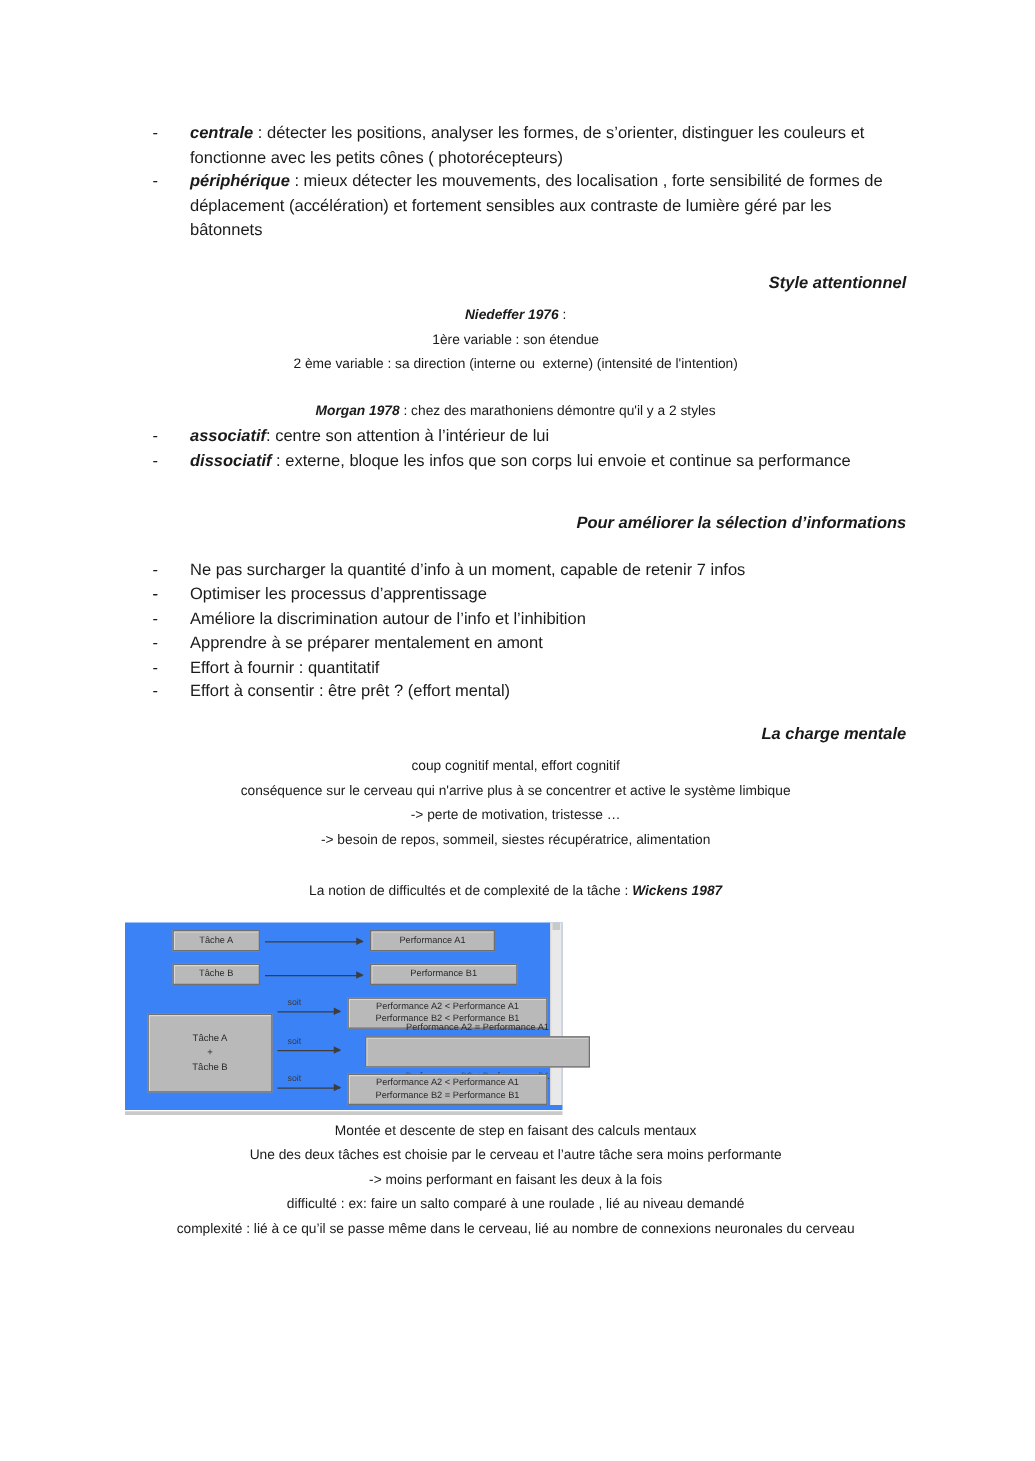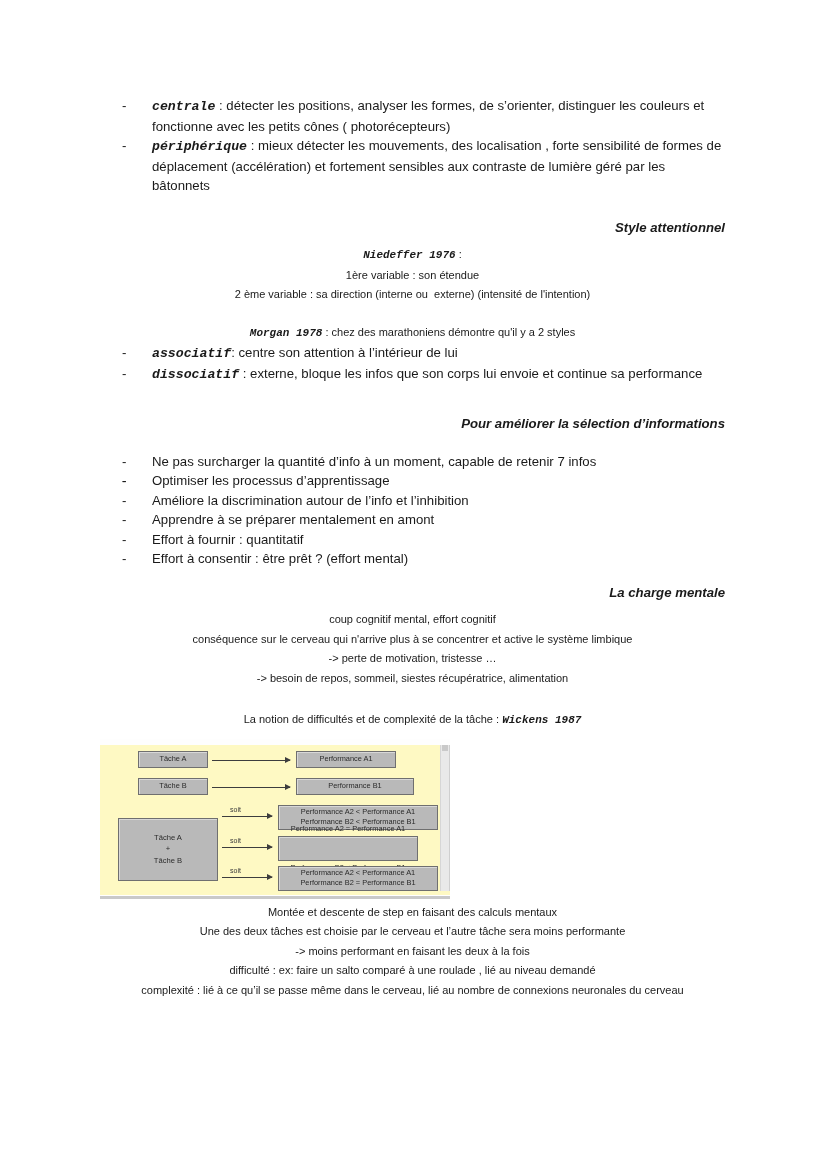--- a/index.html
+++ b/index.html
@@ -37,21 +37,21 @@
     white-space: pre-wrap;
     text-align: center;
   }
   .heading {
     font-size: 13.2px;
     line-height: 19.5px;
     font-weight: bold;
     font-style: italic;
     text-align: right;
   }
-  .b-i { font-weight: bold; font-style: italic; font-family: Liberation Mono, monospace; }
+  .b-i { font-weight: bold; font-style: italic; }
 
   
   .bullets { margin: 0; padding: 0; list-style: none; }
   .bullet {
     position: relative;
     padding-left: 52px;
     font-size: 13.2px;
     line-height: 19.5px;
   }
   .bullet > .dash {
@@ -73,21 +73,21 @@
     position: relative;
     width: 350px;
     margin-left: 0px;
     background: #fefefe;
     padding: 6px 0 0 0;
   }
   .figure {
     position: relative;
     width: 350px;
     height: 150px;
-    background: #fef9c3;
+    background: #3b82f6;
   }
   .fig-scroll {
     position: absolute;
     right: 0px;
     top: 0px;
     width: 8px;
     height: 146px;
     background: #e9e9e9;
     border-left: 1px solid #d6d6d6;
     border-right: 1px solid #cfcfcf;
@@ -265,21 +265,21 @@
 
         <div class="soit" style="left:130px; top:61px;">soit</div>
         <div class="arrow" style="left:122px; top:71px; width:50px;"></div>
         <div class="node" style="left:178px; top:60px; width:160px; height:25px;">
           <span>Performance A2 &lt; Performance A1</span>
           <span>Performance B2 &lt; Performance B1</span>
         </div>
 
         <div class="soit" style="left:130px; top:92px;">soit</div>
         <div class="arrow" style="left:122px; top:102px; width:50px;"></div>
-        <div class="node" style="left:178px; top:91px; width:140px; height:25px;gap:29px;">
+        <div class="node" style="left:192px; top:91px; width:180px; height:25px;gap:29px;">
           <span>Performance A2 = Performance A1</span>
           <span>Performance B2 &lt; Performance B1</span>
         </div>
 
         <div class="soit" style="left:130px; top:122px;">soit</div>
         <div class="arrow" style="left:122px; top:132px; width:50px;"></div>
         <div class="node" style="left:178px; top:121px; width:160px; height:25px;">
           <span>Performance A2 &lt; Performance A1</span>
           <span>Performance B2 = Performance B1</span>
         </div>

